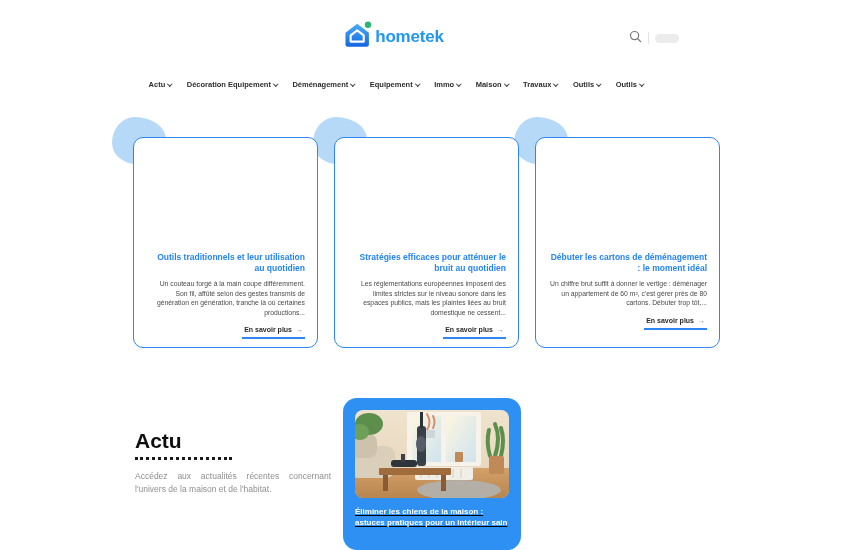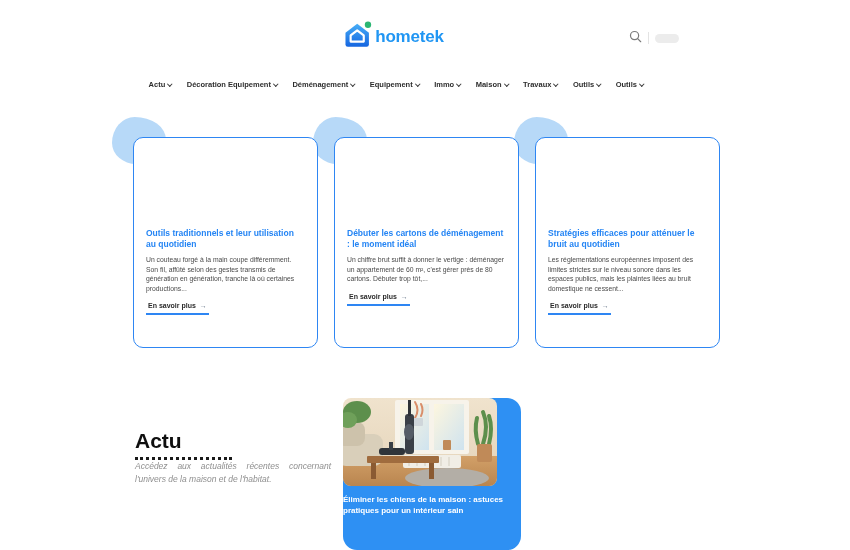--- a/index.html
+++ b/index.html
@@ -25,37 +25,37 @@
           transform:rotate(45deg); margin-left:3px; margin-bottom:1px; }
 
   
   .cards { position:absolute; top:137px; left:133px; display:flex; gap:16px; }
   .card-wrap { position:relative; }
   .blob { position:absolute; left:-21px; top:-20px; width:54px; height:47px;
           background:#b7d9f8; z-index:0;
           border-radius:42% 58% 55% 45% / 55% 48% 52% 45%; }
   .card { position:relative; z-index:1; width:185px; height:211px; background:#fff;
           border:1.5px solid #2e86f3; border-radius:10px;
-          padding:90px 12px 12px 12px; }
+          padding:114px 12px 12px 12px;text-align:right; }
   .card-title { font-size:8.5px; font-weight:bold; color:#2585f4; line-height:1.3; }
   .card-excerpt { margin-top:5px; font-size:6.8px; color:#4a4a4a; line-height:1.4; }
   .card-cta { display:inline-block; margin-top:9px; font-size:7px; font-weight:bold;
               color:#2b2b2b; padding:0 2px 4px 2px; border-bottom:2px solid #2e86f3;
               cursor:pointer; }
   .card-cta .arrow { color:#6b7a8c; margin-left:4px; font-weight:normal; }
 
   
   .intro { position:absolute; left:135px; top:429px; width:196px; }
   .intro-heading { font-size:21px; font-weight:bold; color:#0f0f0f; }
   .dots { width:97px; margin-top:4px; border-bottom:3px dotted #1a1a1a; }
-  .intro-desc { font-size:8.5px; color:#8f8f8f; line-height:1.5;
-                text-align:justify;font-style:italic; }
+  .intro-desc { margin-top:10px; font-size:8.5px; color:#8f8f8f; line-height:1.5;
+                text-align:justify; }
 
   .news-card { position:absolute; top:398px; width:178px; height:152px;
-               background:#2e90f3; border-radius:14px; cursor:pointer; }
+               background:#2e90f3; border-radius:14px; padding:12px; cursor:pointer;text-decoration:underline; }
   .news-card-a { left:343px; }
   .news-card-b { left:535px; }
   .news-img { width:154px; height:88px; border-radius:8px; overflow:hidden; }
   .news-img svg { display:block; width:100%; height:100%; }
   .news-img-placeholder { width:154px; height:92px; border-radius:8px;
                           border:1px solid rgba(255,255,255,0.85); }
   .news-title { margin-top:8px; font-size:8px; font-weight:bold; color:#ffffff;
                 line-height:1.4; }
 </style>
 </head>
@@ -137,31 +137,31 @@
       <div class="card">
         <div class="card-title">Outils traditionnels et leur utilisation au quotidien</div>
         <div class="card-excerpt">Un couteau forgé à la main coupe différemment. Son fil, affûté selon des gestes transmis de génération en génération, tranche là où certaines productions...</div>
         <span class="card-cta"><span>En savoir plus</span><span class="arrow">→</span></span>
       </div>
     </div>
 
     <div class="card-wrap">
       <div class="blob"></div>
       <div class="card">
-        <div class="card-title">Débuter les cartons de déménagement : le moment idéal</div>
-        <div class="card-excerpt">Un chiffre brut suffit à donner le vertige : déménager un appartement de 60 m², c'est gérer près de 80 cartons. Débuter trop tôt,...</div>
+        <div class="card-title">Stratégies efficaces pour atténuer le bruit au quotidien</div>
+        <div class="card-excerpt">Les réglementations européennes imposent des limites strictes sur le niveau sonore dans les espaces publics, mais les plaintes liées au bruit domestique ne cessent...</div>
         <span class="card-cta"><span>En savoir plus</span><span class="arrow">→</span></span>
       </div>
     </div>
 
     <div class="card-wrap">
       <div class="blob"></div>
       <div class="card">
-        <div class="card-title">Stratégies efficaces pour atténuer le bruit au quotidien</div>
-        <div class="card-excerpt">Les réglementations européennes imposent des limites strictes sur le niveau sonore dans les espaces publics, mais les plaintes liées au bruit domestique ne cessent...</div>
+        <div class="card-title">Débuter les cartons de déménagement : le moment idéal</div>
+        <div class="card-excerpt">Un chiffre brut suffit à donner le vertige : déménager un appartement de 60 m², c'est gérer près de 80 cartons. Débuter trop tôt,...</div>
         <span class="card-cta"><span>En savoir plus</span><span class="arrow">→</span></span>
       </div>
     </div>
 
   </div>
 
   <div class="intro">
     <div class="intro-heading">Actu</div>
     <div class="dots"></div>
     <p class="intro-desc">Accédez aux actualités récentes concernant l'univers de la maison et de l'habitat.</p>

